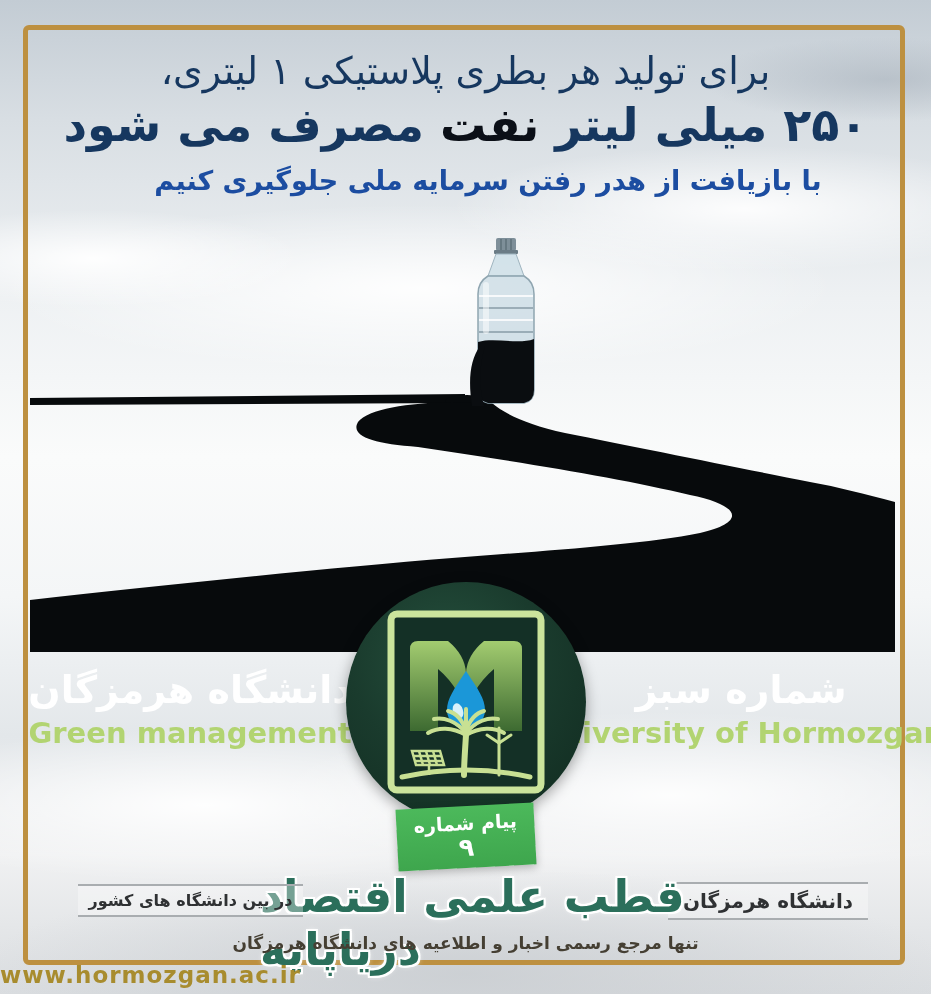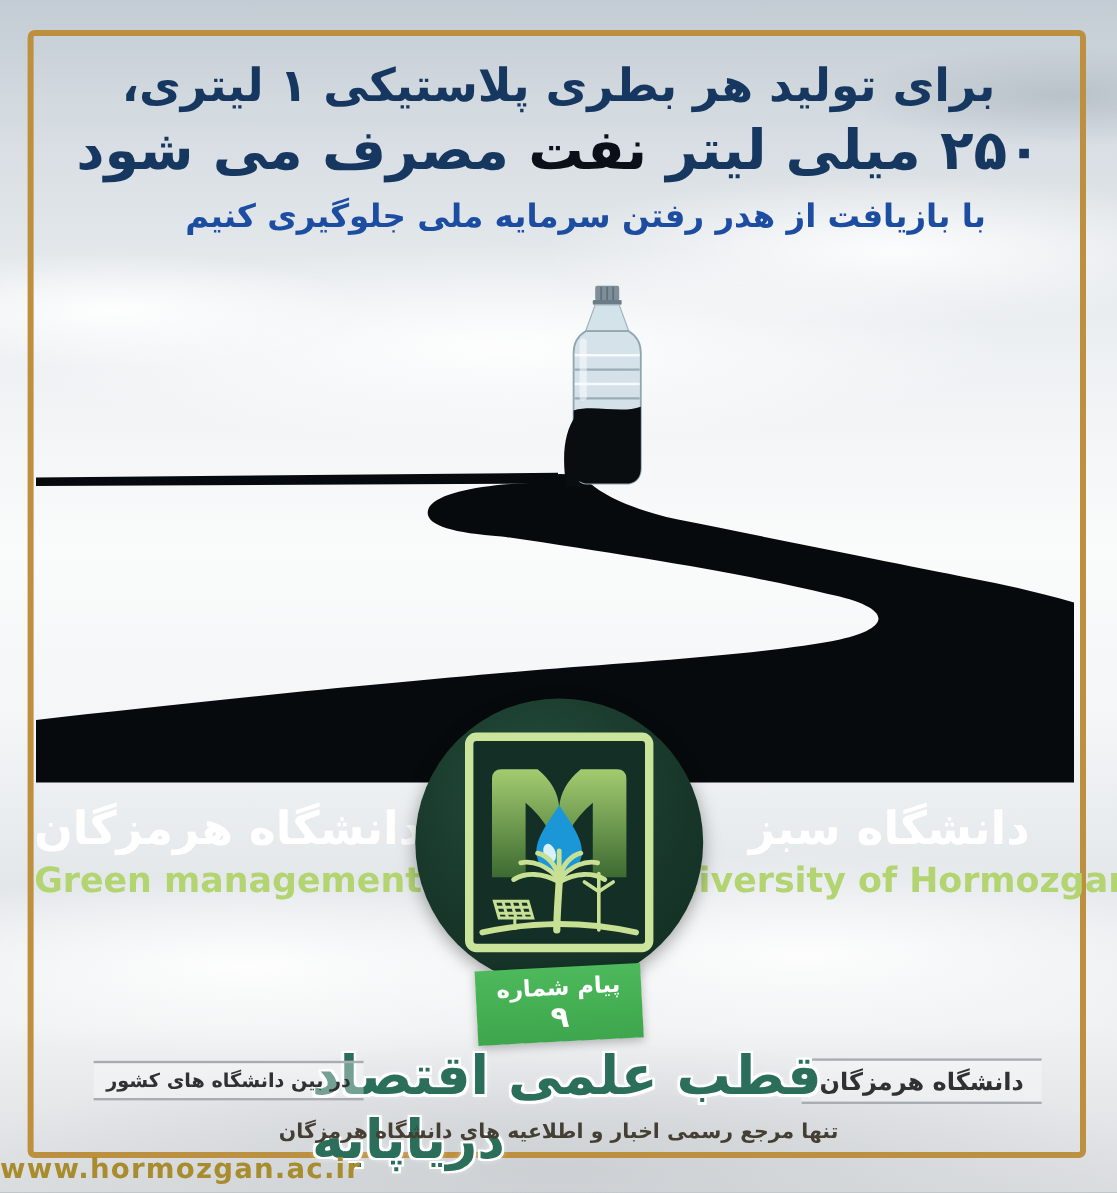--- a/index.html
+++ b/index.html
@@ -15,21 +15,21 @@
       radial-gradient(ellipse 560px 120px at 72% 80%, rgba(255,255,255,.9), rgba(255,255,255,0) 70%),
       radial-gradient(ellipse 700px 150px at 50% 98%, rgba(200,204,208,.8), rgba(200,204,208,0) 70%),
       linear-gradient(180deg,#c3ccd4 0%,#d8dee3 12%,#eef1f3 30%,#fafbfb 46%,#f4f6f7 60%,#e3e7ea 74%,#f0f1f2 86%,#dadde0 100%);
   }
   .gold-frame{
     position:absolute;left:23px;top:25px;width:872px;height:930px;
     border:5px solid #bd9040;border-radius:6px;z-index:4;pointer-events:none;
   }
   
   .headline{position:absolute;top:46px;left:0;width:100%;text-align:center;z-index:3;direction:rtl;}
-  .h-line1{font-size:38px;font-weight:bold;color:#16375f;line-height:1.35;}
+  .h-line1{font-size:38px;font-weight:normal;color:#16375f;line-height:1.35;}
   .h-line2{font-size:46px;font-weight:bold;color:#16375f;line-height:1.25;}
   .h-line2 .oil{color:#0b0f17;}
   .h-line3{font-size:27px;font-weight:bold;color:#1c4da1;margin-top:10px;padding-left:45px;}
   
   .road-svg,.bottle-svg{position:absolute;left:0;top:0;}
   .road-svg{z-index:2;}
   .bottle-svg{left:470px;top:238px;z-index:3;}
   
   .banner{
     position:absolute;left:0;top:648px;width:931px;height:122px;z-index:5;
@@ -131,21 +131,21 @@
     <div class="h-line2"><span>۲۵۰ میلی لیتر </span><span class="oil">نفت</span><span> مصرف می شود</span></div>
     <div class="h-line3">با بازیافت از هدر رفتن سرمایه ملی جلوگیری کنیم</div>
   </div>
 
   <div class="banner">
     <div class="banner-side banner-left">
       <div class="banner-title">دانشگاه هرمزگان</div>
       <div class="banner-sub">Green management</div>
     </div>
     <div class="banner-side banner-right">
-      <div class="banner-title">دانشگاه سبز</div>
+      <div class="banner-title">شماره سبز</div>
       <div class="banner-sub">University of Hormozgan</div>
     </div>
   </div>
 
   <div class="logo-circle">
     <svg width="160" height="186" viewBox="0 0 160 186">
       <defs>
         <linearGradient id="bookGrad" x1="0" y1="0" x2="0" y2="1">
           <stop offset="0" stop-color="#a3cc70"></stop>
           <stop offset="1" stop-color="#3d6a31"></stop>

